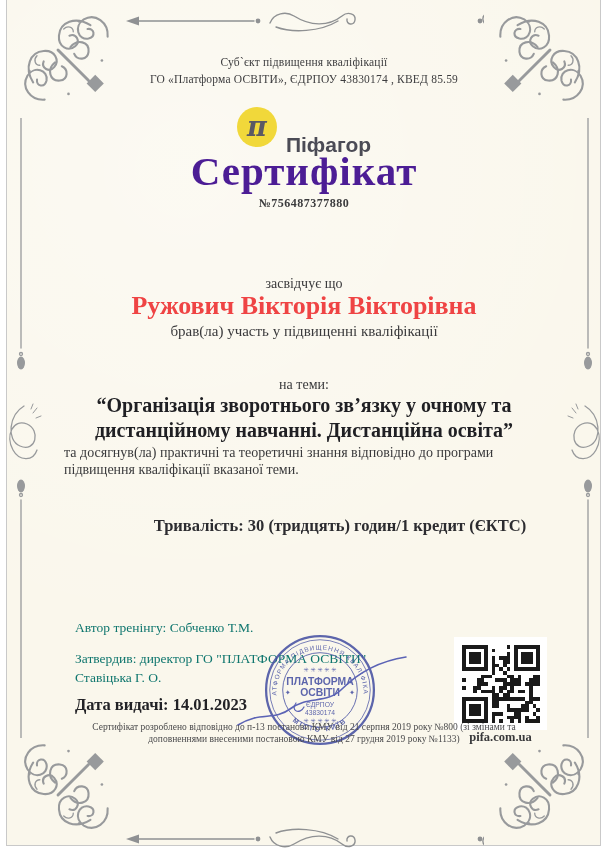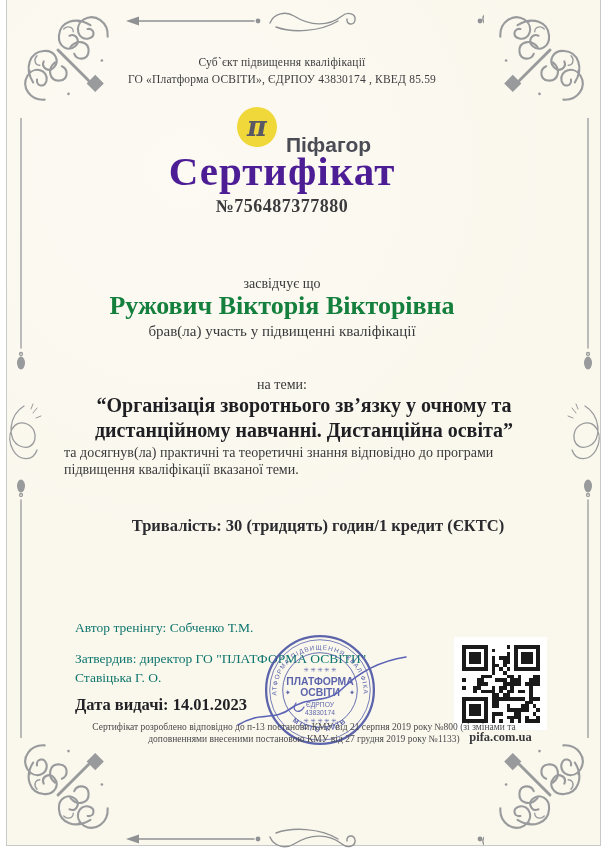--- a/index.html
+++ b/index.html
@@ -7,31 +7,31 @@
     width:608px;height:864px;position:relative;background:#ffffff;
     font-family:"Liberation Serif","DejaVu Serif",serif;color:#3a3a3c;
     overflow:hidden;
   }
   .page-bg{
     position:absolute;left:6px;top:-2px;width:595px;height:848px;
     background:#faf7ec;border:1px solid #c9c9c9;box-sizing:border-box;
     background-image:radial-gradient(circle at 30% 20%, rgba(255,255,255,.35), rgba(0,0,0,0) 60%);
   }
   .abs{position:absolute;}
-  .ctr{left:0;width:564px;text-align:center;}
+  .ctr{left:0;width:608px;text-align:center;}
   .orn{color:#989a9c;}
   .subject-line{font-size:11.5px;color:#3d3d3f;letter-spacing:.2px;}
   .logo-row{top:97px;display:flex;justify-content:center;align-items:center;gap:9px;left:0;width:608px;}
   .logo-circle{width:40px;height:40px;border-radius:50%;background:#f1d83a;display:flex;align-items:center;justify-content:center;}
   .logo-pi{font-family:"DejaVu Serif",serif;font-style:italic;font-weight:bold;font-size:27px;color:#5a5864;line-height:1;margin-top:-2px;}
   .logo-text{font-family:"Liberation Sans","DejaVu Sans",sans-serif;font-weight:bold;font-size:21px;color:#4b4b55;margin-top:36px;}
   .title{top:147px;font-size:41px;font-weight:bold;color:#4c1d95;letter-spacing:1px;}
-  .cert-no{top:196px;font-size:18px;font-weight:bold;color:#3b3b3d;letter-spacing:.5px;}
+  .cert-no{top:196px;font-size:12px;font-weight:bold;color:#3b3b3d;letter-spacing:.5px;}
   .certifies{top:276px;font-size:14px;}
-  .name{top:291px;font-size:26px;font-weight:bold;color:#15803d;}
+  .name{top:291px;font-size:26px;font-weight:bold;color:#ef4444;}
   .participation{top:323px;font-size:15px;}
   .topic-label{top:377px;font-size:14px;}
   .topic{top:393px;left:44px;width:520px;text-align:center;font-size:20px;font-weight:bold;color:#1f1f23;line-height:25px;}
   .achievement{top:444px;left:64px;width:480px;text-align:left;font-size:14px;line-height:17px;}
   .duration{top:516px;font-size:16.5px;font-weight:bold;color:#2c2c30;padding-left:36px;}
   .left-block{left:75px;font-size:13.5px;color:#0f766e;}
   .trainer{top:620px;}
   .approved1{top:651px;}
   .approved2{top:670px;}
   .issue-date{top:695px;left:75px;font-size:16.5px;font-weight:bold;color:#222226;}

